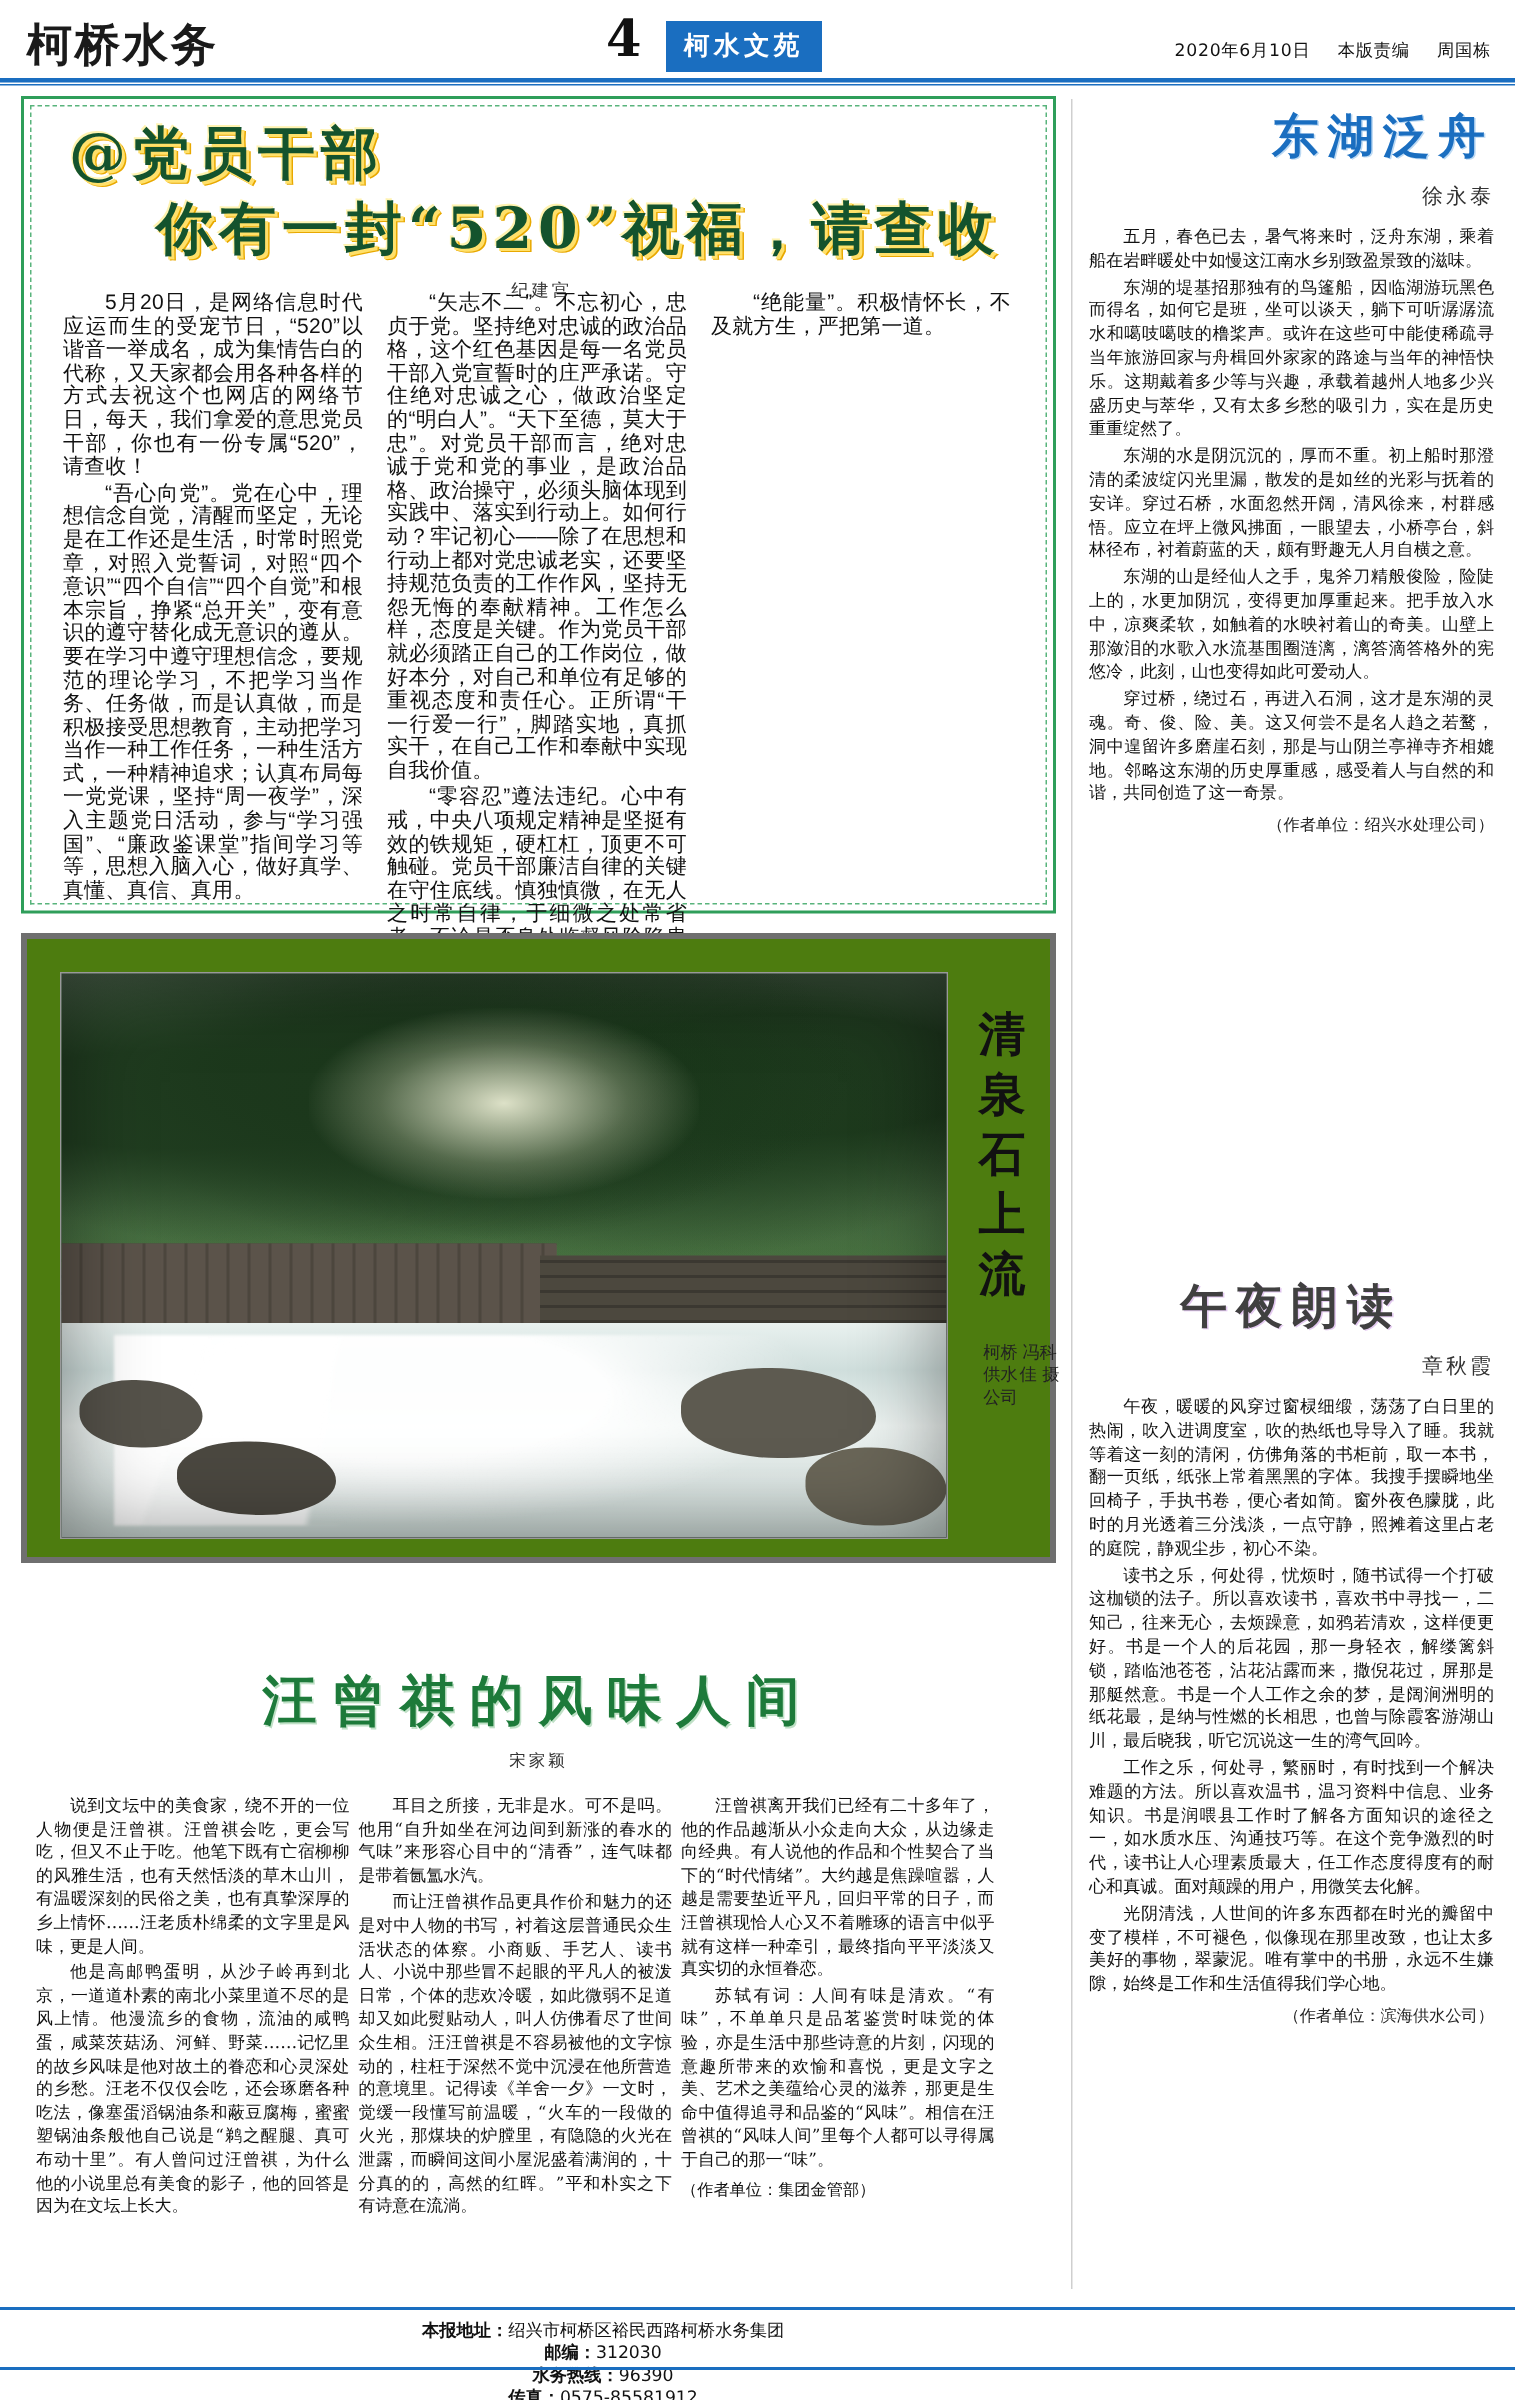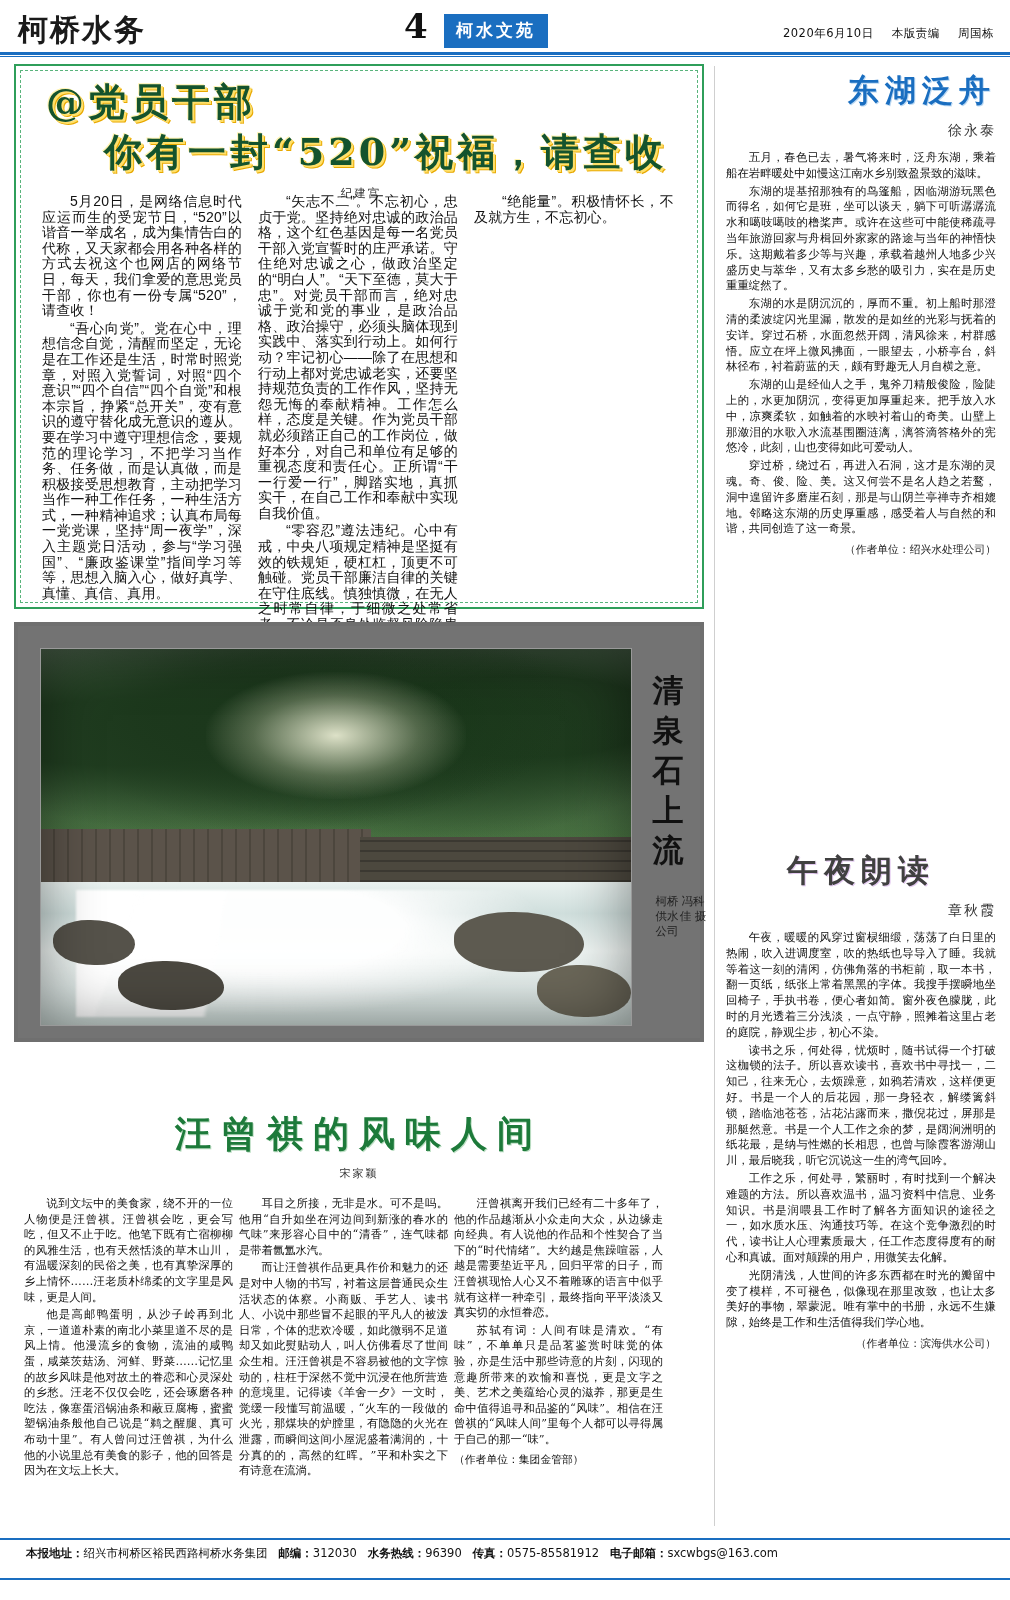--- a/index.html
+++ b/index.html
@@ -118,21 +118,21 @@
     text-align:center;
     font-family:"DejaVu Serif","Liberation Serif",serif;
     font-weight:bold;font-size:31px;letter-spacing:6px;
     color:#404040;
     text-shadow:1px 1px 0 #e3c9f0;
   }
 
   
   .photo-wrap{
     position:absolute;left:14px;top:622px;width:690px;height:420px;
-    border:4px solid #6f6f6f;background:#737373;box-sizing:border-box;
+    border:4px solid #6f6f6f;background:#4d7c0f;box-sizing:border-box;
   }
   .photo{
     position:absolute;left:22px;top:22px;width:590px;height:376px;
     border:1px solid #999;
     overflow:hidden;
     background:#0f1a12;
   }
   .ph-sky{position:absolute;left:0;top:0;width:100%;height:52%;
     background:linear-gradient(180deg,#dfeee0 0%,#b9d7b4 26%,#7fae78 58%,#47713f 100%);}
   .ph-trees{position:absolute;left:0;top:0;width:100%;height:56%;
@@ -199,23 +199,23 @@
     margin:0 0 2px 0;
     font-family:"DejaVu Serif","Liberation Serif",serif;
     font-size:11.3px;line-height:15.6px;text-align:justify;text-indent:2em;color:#111;
   }
   .bcol .sign{text-indent:0;font-size:10.8px;margin-top:4px;}
 
   
   .foot-rule{position:absolute;left:0;top:1538px;width:1010px;height:2px;background:#1a6ec0;}
   .footer{
     position:absolute;left:0;top:1546px;width:804px;height:30px;
-    display:flex;align-items:flex-start;justify-content:space-between;
+    display:flex;align-items:center;justify-content:space-between;
     padding:0 26px;box-sizing:border-box;
-    font-size:11.5px;color:#111;
+    font-size:11.5px;color:#111;flex-direction:column;
   }
   .footer b{font-weight:bold;}
   .foot-rule-b{position:absolute;left:0;top:1578px;width:1010px;height:2px;background:#1a6ec0;}
   .divider-v{position:absolute;left:714px;top:66px;width:1px;height:1460px;background:#cfcfcf;}
 </style>
 </head>
 <body>
 
 <div class="page">
 
@@ -244,21 +244,21 @@
     <div class="cols3">
       <div class="col">
         <p>5月20日，是网络信息时代应运而生的受宠节日，“520”以谐音一举成名，成为集情告白的代称，又天家都会用各种各样的方式去祝这个也网店的网络节日，每天，我们拿爱的意思党员干部，你也有一份专属“520”，请查收！</p>
         <p>“吾心向党”。党在心中，理想信念自觉，清醒而坚定，无论是在工作还是生活，时常时照党章，对照入党誓词，对照“四个意识”“四个自信”“四个自觉”和根本宗旨，挣紧“总开关”，变有意识的遵守替化成无意识的遵从。要在学习中遵守理想信念，要规范的理论学习，不把学习当作务、任务做，而是认真做，而是积极接受思想教育，主动把学习当作一种工作任务，一种生活方式，一种精神追求；认真布局每一党党课，坚持“周一夜学”，深入主题党日活动，参与“学习强国”、“廉政鉴课堂”指间学习等等，思想入脑入心，做好真学、真懂、真信、真用。</p>
       </div>
       <div class="col">
         <p>“矢志不二”。不忘初心，忠贞于党。坚持绝对忠诚的政治品格，这个红色基因是每一名党员干部入党宣誓时的庄严承诺。守住绝对忠诚之心，做政治坚定的“明白人”。“天下至德，莫大于忠”。对党员干部而言，绝对忠诚于党和党的事业，是政治品格、政治操守，必须头脑体现到实践中、落实到行动上。如何行动？牢记初心——除了在思想和行动上都对党忠诚老实，还要坚持规范负责的工作作风，坚持无怨无悔的奉献精神。工作怎么样，态度是关键。作为党员干部就必须踏正自己的工作岗位，做好本分，对自己和单位有足够的重视态度和责任心。正所谓“干一行爱一行”，脚踏实地，真抓实干，在自己工作和奉献中实现自我价值。</p>
         <p>“零容忍”遵法违纪。心中有戒，中央八项规定精神是坚挺有效的铁规矩，硬杠杠，顶更不可触碰。党员干部廉洁自律的关键在守住底线。慎独慎微，在无人之时常自律，于细微之处常省者，不论是否身处监督风险隐患都要加中自我约束，自我监督和严格自律；绷缩脑红线的同志色的诱惑面前，保持坚定党性和清醒头脑，坚守第一道“防线”，严把第一道“闸门”；植党植处，树立良好的家风，“将救天下，必定其家”，必正其身”，身为党员干部更要把握好爱护家人的方式，有原则，有底线才不会把“爱”变成“害”。又友交往同样有原则，清风徐来，村群感悟。应立在坚上微风拂面，一眼望去，小桥亭台，斜林径布，衬着蔚蓝的天，颇有野趣。</p>
       </div>
       <div class="col">
-        <p>“绝能量”。积极情怀长，不及就方生，不忘初心。</p>
+        <p>“绝能量”。积极情怀长，不及就方生，严把第一道。</p>
       </div>
     </div>
 
   </div>
 
   <div class="rcol">
     <div class="r-title">东湖泛舟</div>
     <div class="r-byline">徐永泰</div>
     <div class="r-body">
       <p>五月，春色已去，暑气将来时，泛舟东湖，乘着船在岩畔暖处中如慢这江南水乡别致盈景致的滋味。</p>

